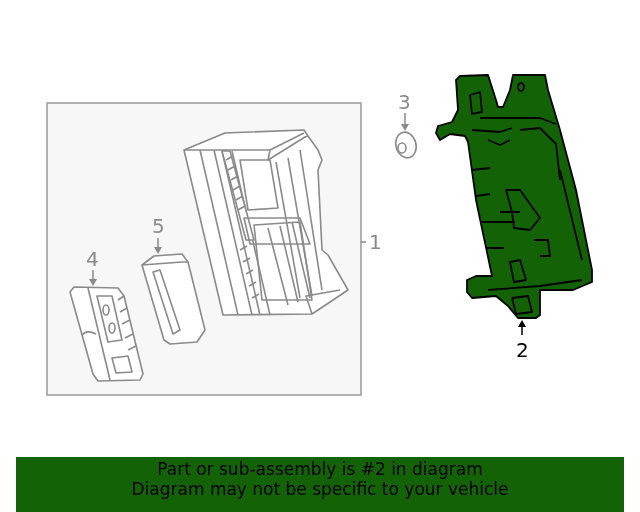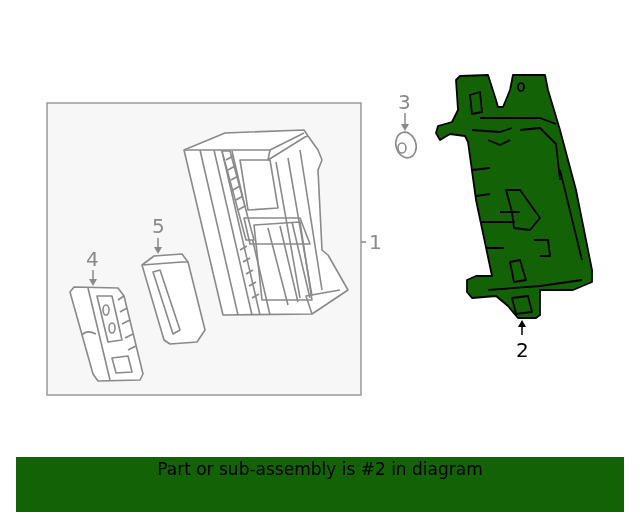--- a/index.html
+++ b/index.html
@@ -94,13 +94,14 @@
 </svg>
 
 <div class="callout grey" style="left:369px; top:232px;">1</div>
 <div class="callout black" style="left:516px; top:340px;">2</div>
 <div class="callout grey" style="left:398px; top:92px;">3</div>
 <div class="callout grey" style="left:86px; top:249px;">4</div>
 <div class="callout grey" style="left:152px; top:216px;">5</div>
 
 <div id="banner">
   <div>Part or sub-assembly is #2 in diagram</div>
+  <div>Diagram may not be specific to your vehicle</div>
 </div>
 
 </body></html>

